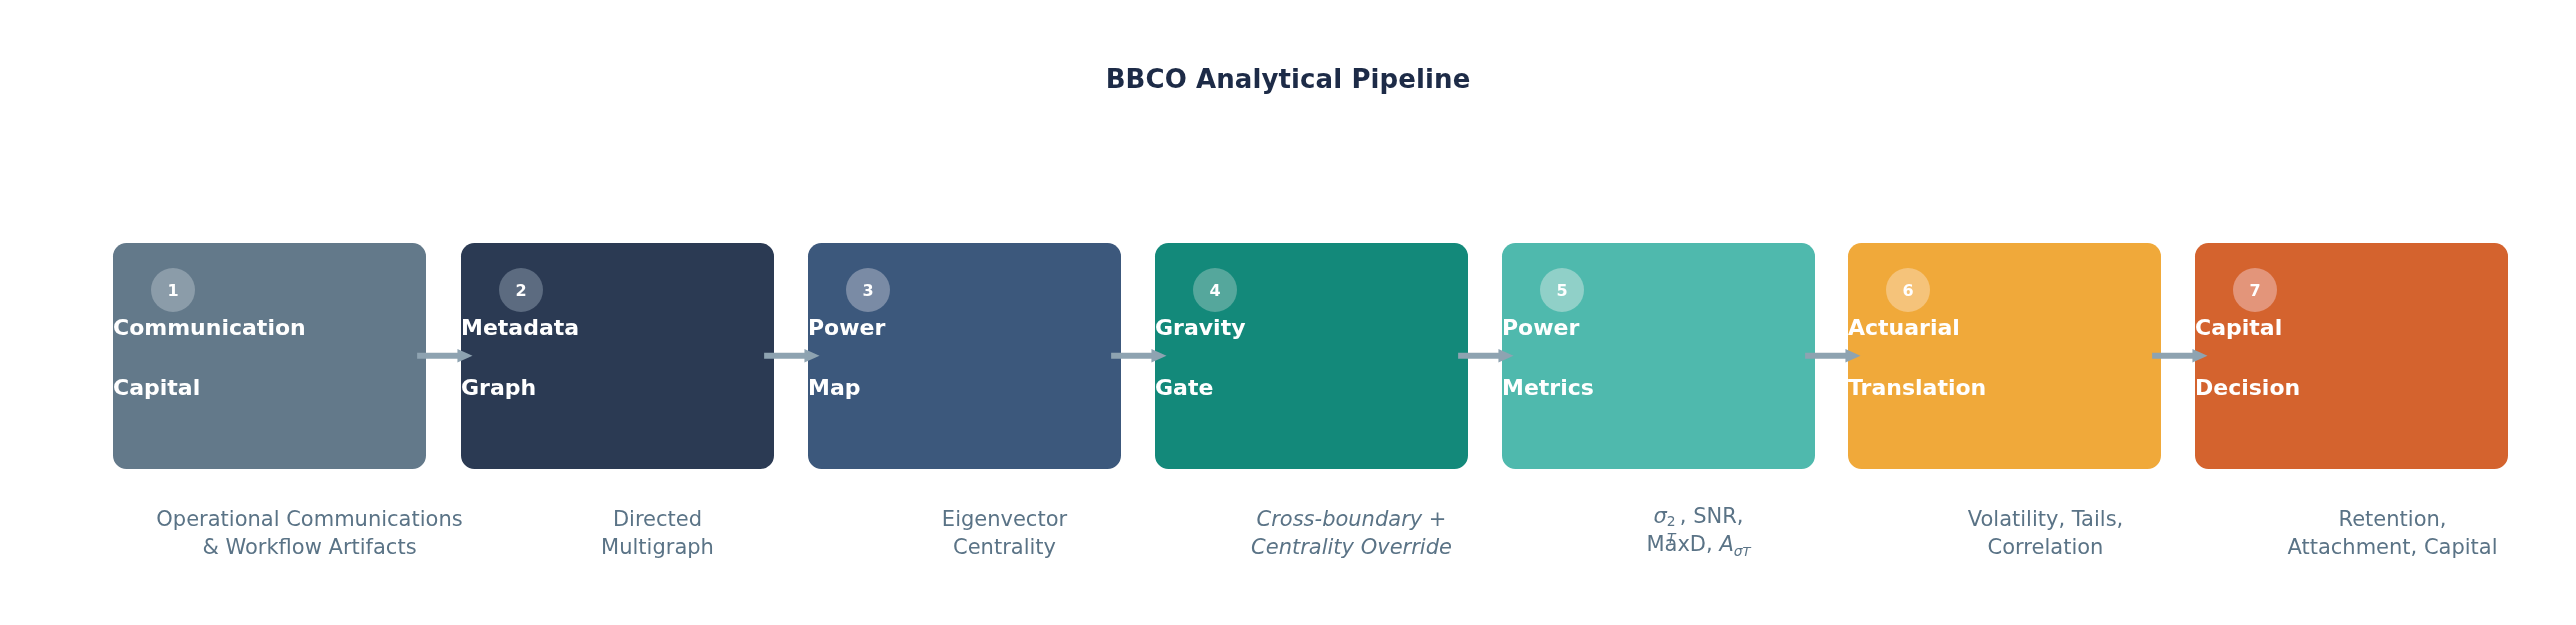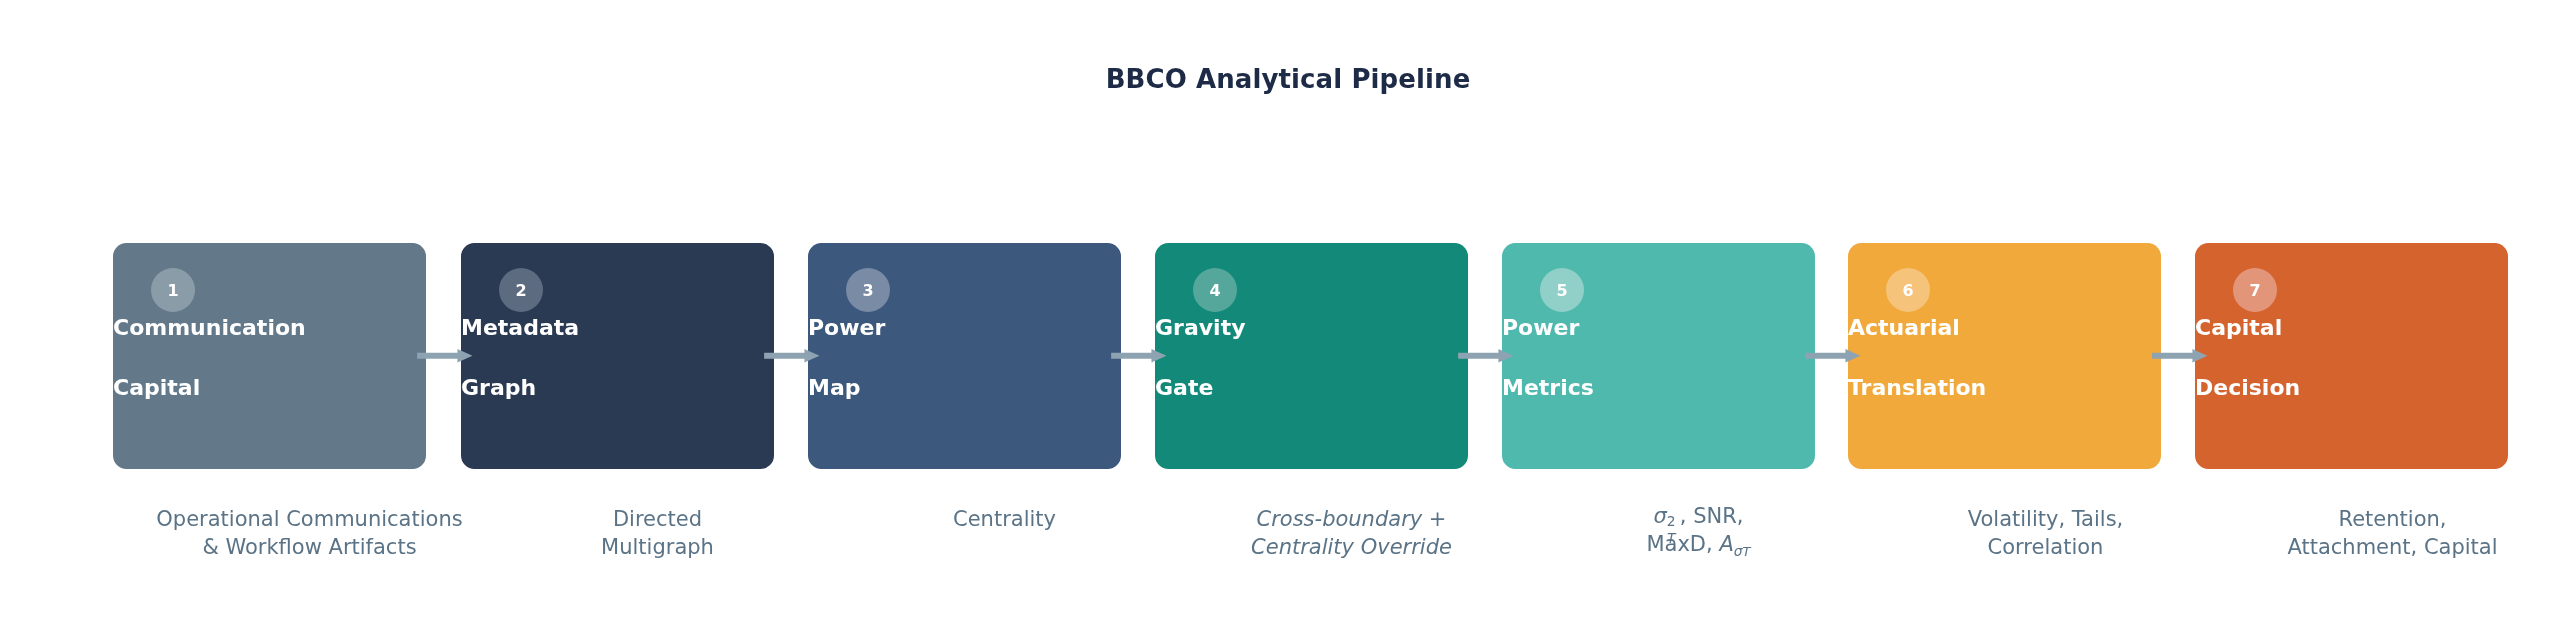--- a/index.html
+++ b/index.html
@@ -249,20 +249,21 @@
     <span class="caption-line">Operational Communications</span>
     <span class="caption-line">&amp; Workflow Artifacts</span>
   </div>
 
   <div class="stage-caption" style="left:461px; width:313px;">
     <span class="caption-line">Directed</span>
     <span class="caption-line">Multigraph</span>
   </div>
 
   <div class="stage-caption" style="left:808px; width:313px;">
+    <span class="caption-line">Eigenvector</span>
     <span class="caption-line">Centrality</span>
   </div>
 
   <div class="stage-caption" style="left:1155px; width:313px;font-style:italic;">
     <span class="caption-line">Cross-boundary +</span>
     <span class="caption-line">Centrality Override</span>
   </div>
 
   <div class="stage-caption" style="left:1502px; width:313px; top:503px;">
     <span class="caption-line mathy">

